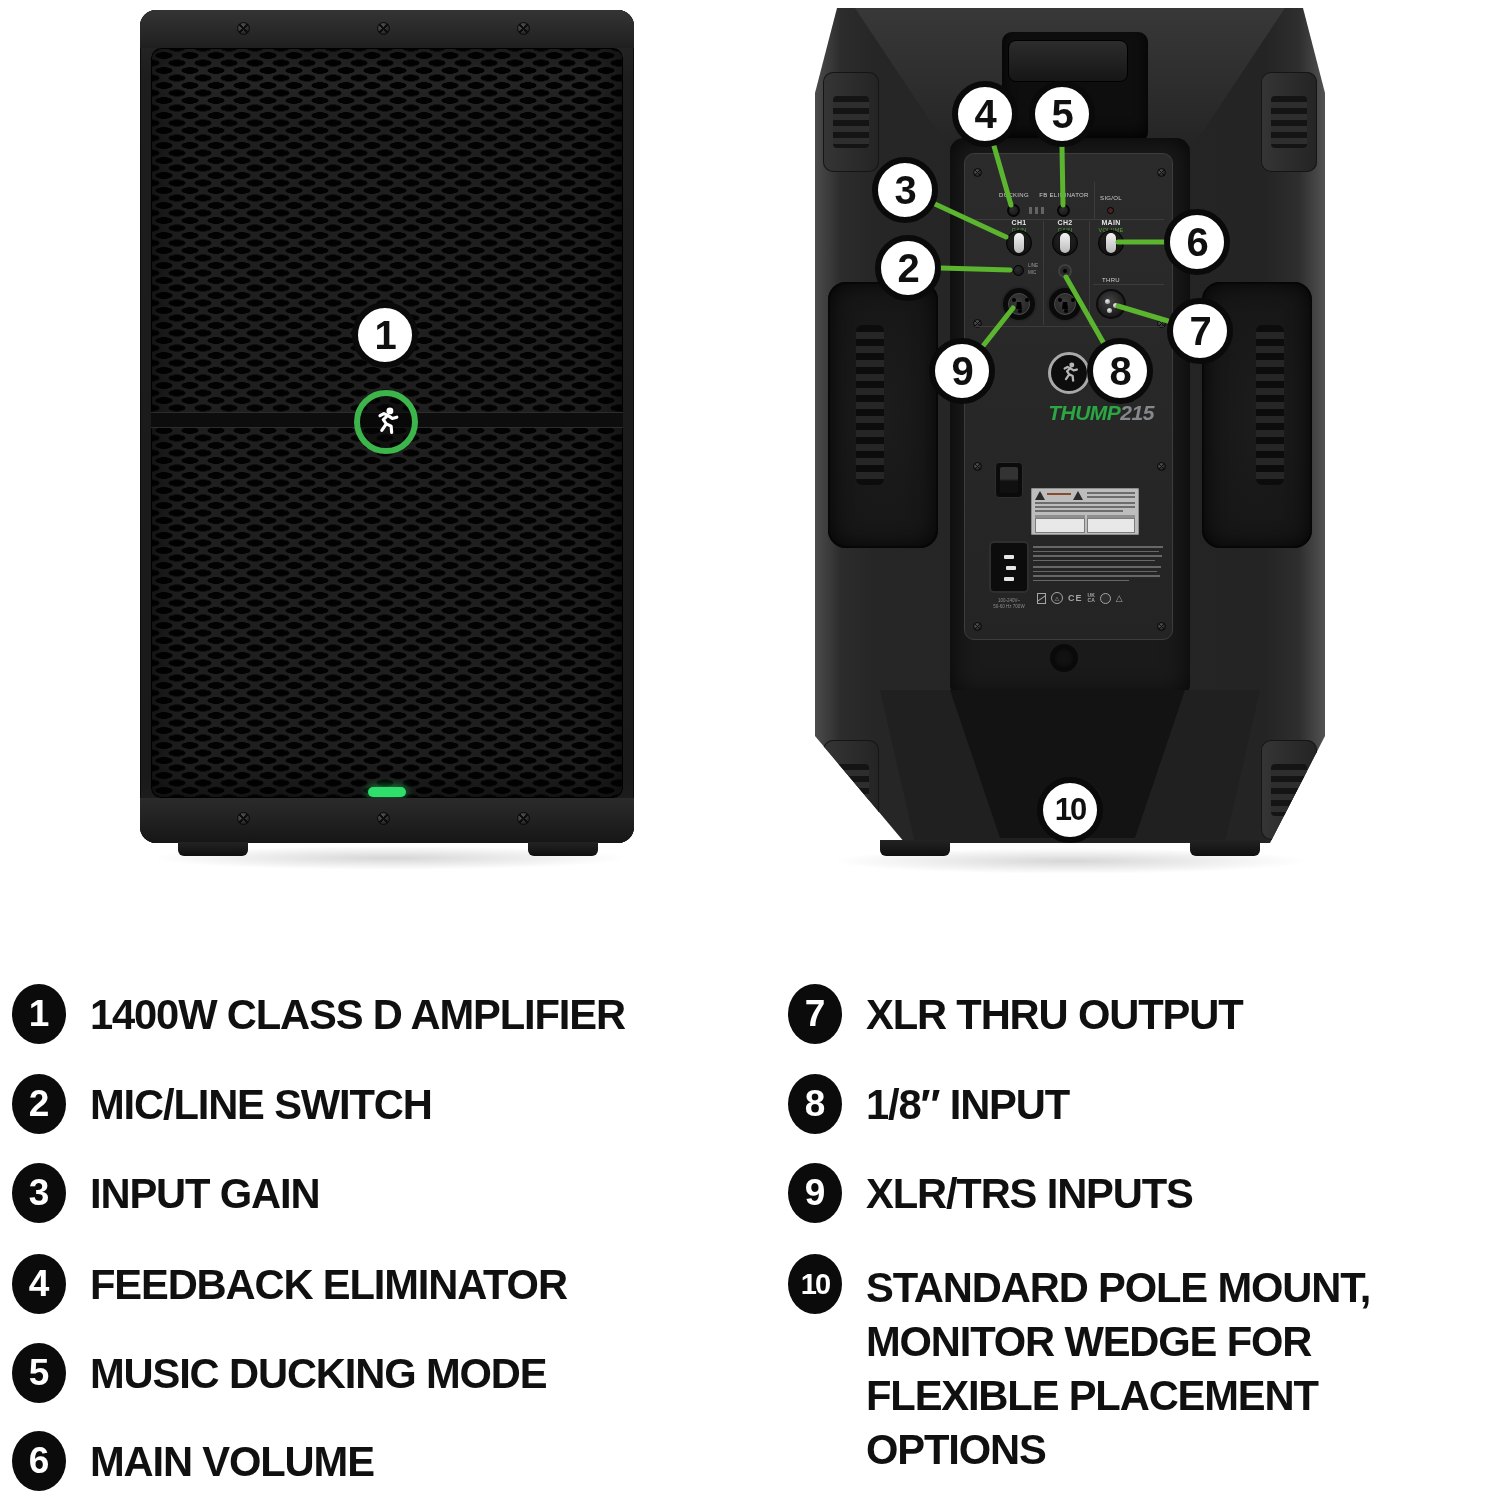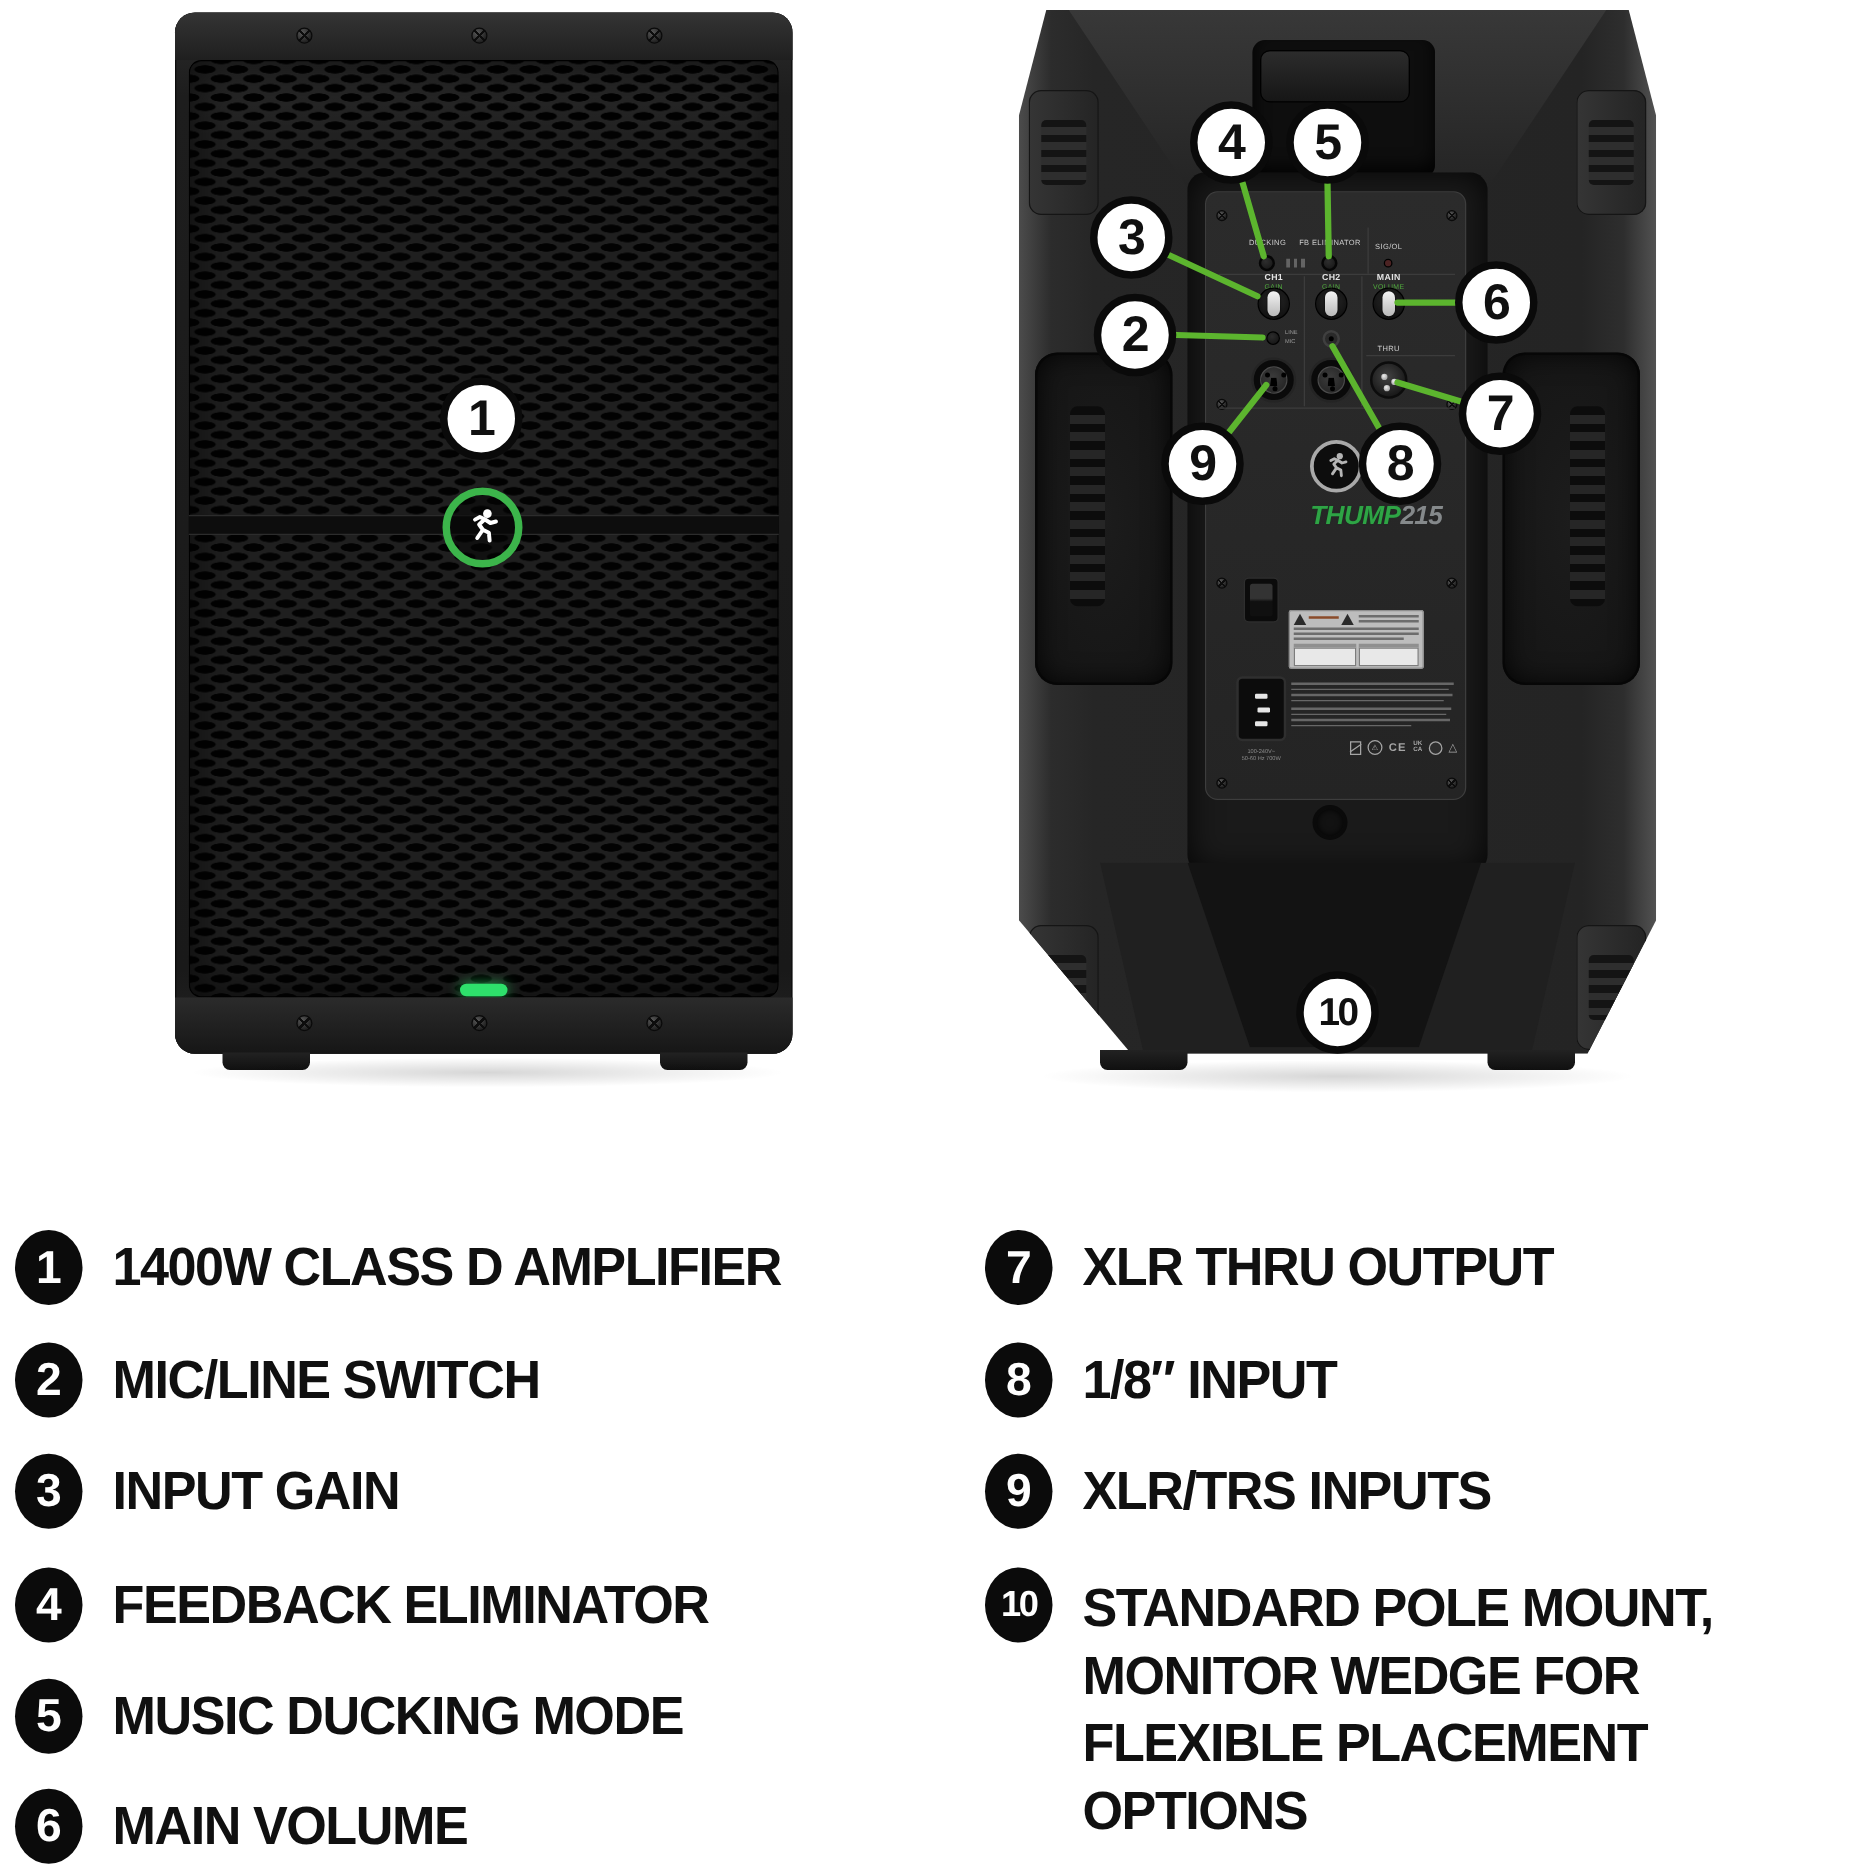--- a/index.html
+++ b/index.html
@@ -338,21 +338,21 @@
       </div>
       <div class="iec" style="left:24px;top:387px;">
         <div class="pinbar" style="left:13px;top:12px;"></div>
         <div class="pinbar" style="left:15px;top:23px;"></div>
         <div class="pinbar" style="left:13px;top:34px;"></div>
       </div>
       <div class="volt" style="left:18px;top:444px;width:52px;">
         <div>100-240V~</div>
         <div>50-60 Hz 700W</div>
       </div>
-      <div class="certs" style="left:72px;top:438px;margin-left:43px;">
+      <div class="certs" style="left:72px;top:438px;">
         <div class="cert-bin"></div>
         <div class="cert-circ">⚠</div>
         <div class="cert-ce">CE</div>
         <div class="cert-ukca">
           <div>UK</div>
           <div>CA</div>
         </div>
         <div class="cert-dot"></div>
         <div class="cert-tri">△</div>
       </div>

